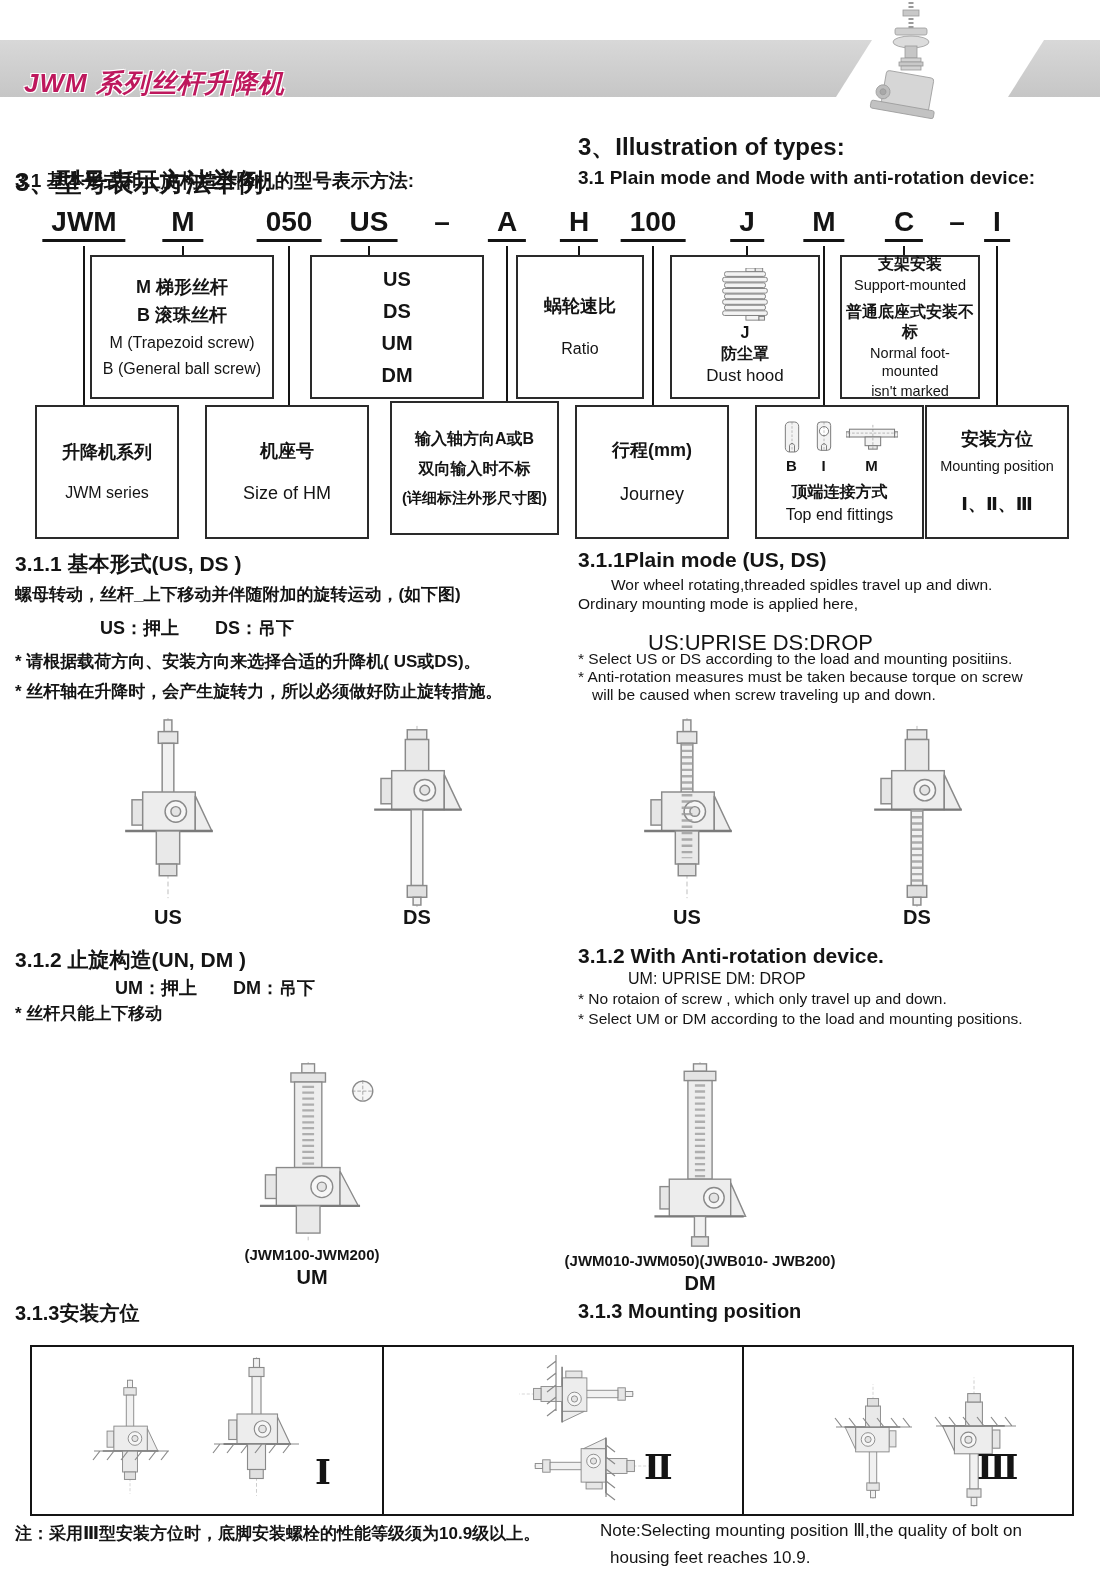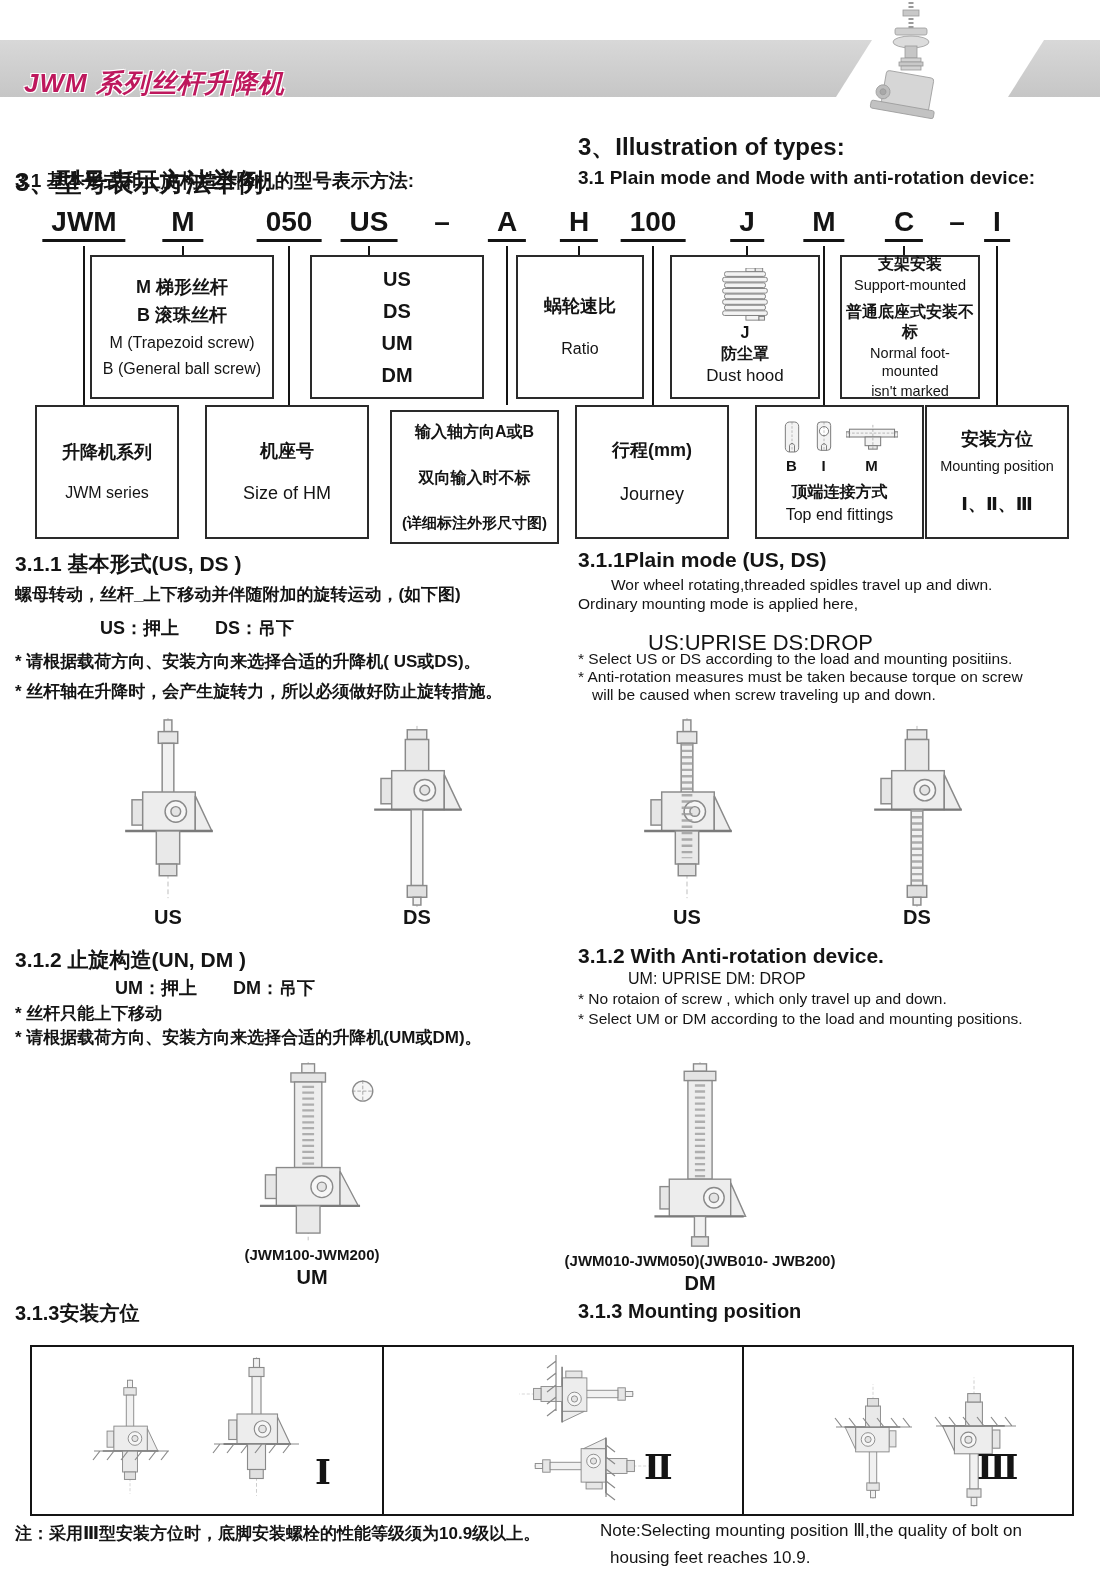--- a/index.html
+++ b/index.html
@@ -217,21 +217,21 @@
   </div>
 
   <div class="box" style="left:35px;top:405px;width:140px;height:130px;row-gap:20px">
     <div class="zl">升降机系列</div>
     <div class="el">JWM series</div>
   </div>
   <div class="box" style="left:205px;top:405px;width:160px;height:130px;row-gap:20px">
     <div class="zl">机座号</div>
     <div class="el" style="font-size:18px">Size of HM</div>
   </div>
-  <div class="box" style="left:390px;top:410px;width:165px;height:130px;row-gap:26px">
+  <div class="box" style="left:390px;top:401px;width:165px;height:130px;row-gap:10px">
     <div class="zs">输入轴方向A或B</div>
     <div class="zs">双向输入时不标</div>
     <div class="zs" style="font-size:15px">(详细标注外形尺寸图)</div>
   </div>
   <div class="box" style="left:575px;top:405px;width:150px;height:130px;row-gap:22px">
     <div class="zl">行程(mm)</div>
     <div class="el" style="font-size:18px">Journey</div>
   </div>
   <div class="box" style="left:755px;top:405px;width:165px;height:130px;row-gap:3px">
     <div style="display:flex;gap:12px;align-items:flex-end">
@@ -309,21 +309,20 @@
     <line x1="50" y1="90" x2="50" y2="168" stroke="#9a9a9a" stroke-width="11" stroke-dasharray="2.5 4" opacity="0.8"></line>
   </svg>
   <div class="lbl" style="left:168px;top:906px">US</div>
   <div class="lbl" style="left:417px;top:906px">DS</div>
   <div class="lbl" style="left:687px;top:906px">US</div>
   <div class="lbl" style="left:917px;top:906px">DS</div>
 
   <div class="abs h3" style="left:15px;top:946px">3.1.2 止旋构造(UN, DM )</div>
   <div class="abs zhl" style="left:115px;top:976px;font-size:18px">UM：押上　　DM：吊下</div>
   <div class="abs zhl" style="left:15px;top:1002px">* 丝杆只能上下移动</div>
-  <div class="abs zhl" style="left:15px;top:1026px">* 请根据载荷方向、安装方向来选择合适的升降机(UM或DM)。</div>
 
   <div class="abs h3" style="left:578px;top:944px">3.1.2 With Anti-rotation device.</div>
   <div class="abs enl" style="left:628px;top:970px;font-size:16px">UM: UPRISE DM: DROP</div>
   <div class="abs enl" style="left:578px;top:990px">* No rotaion of screw , which only travel up and down.</div>
   <div class="abs enl" style="left:578px;top:1010px">* Select UM or DM according to the load and mounting positions.</div>
 
   <svg class="abs" style="left:230px;top:1062px" width="160" height="182" viewBox="0 0 150 200">
     <use href="#jack-um"></use>
   </svg>
   <svg class="abs" style="left:645px;top:1062px" width="110" height="186" viewBox="0 0 110 200">

